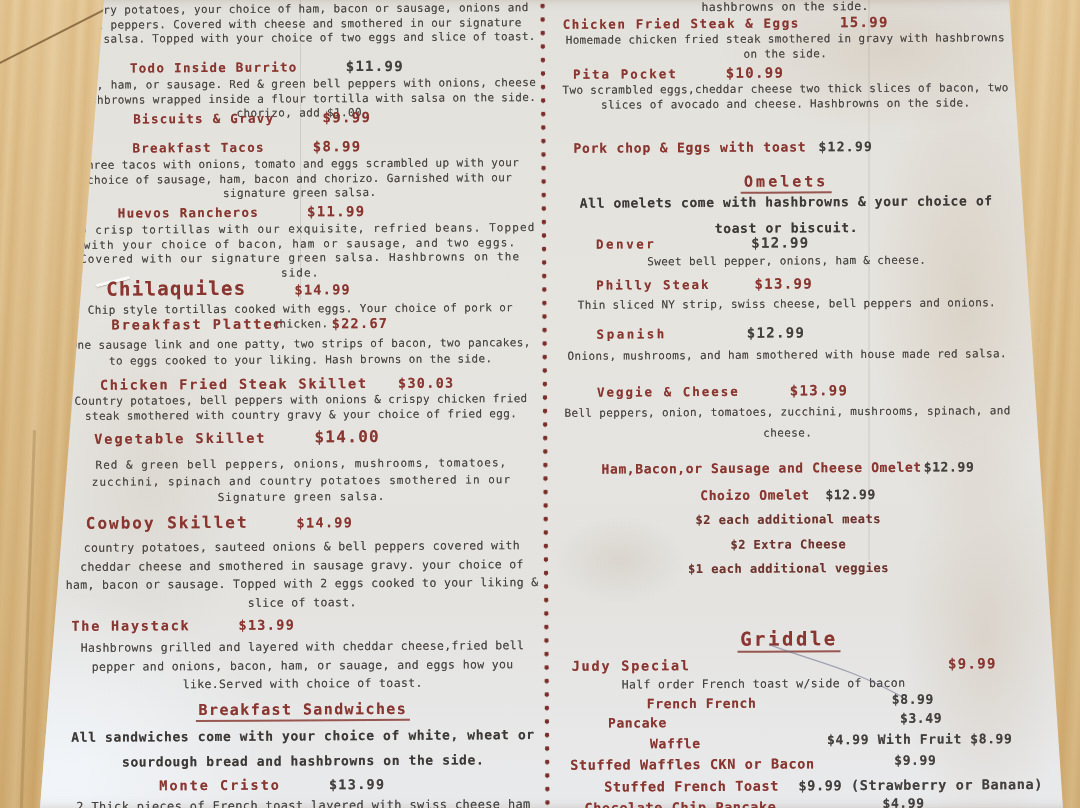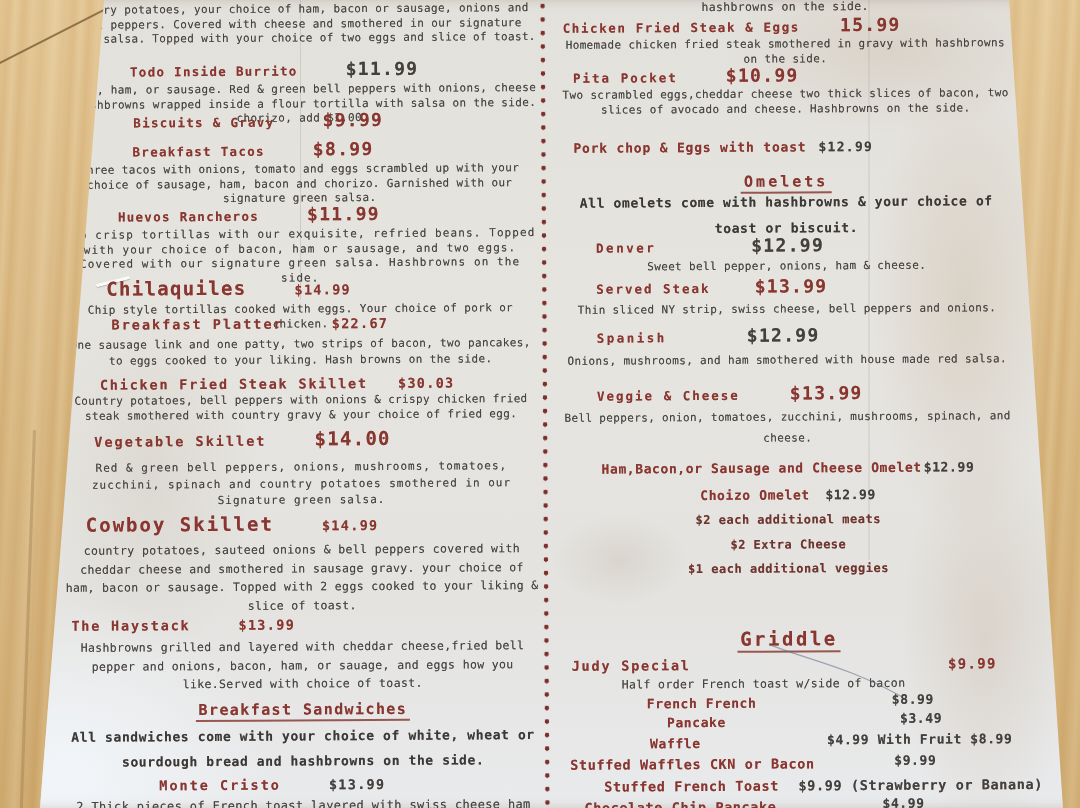--- a/index.html
+++ b/index.html
@@ -41,21 +41,21 @@
     data:"";
   }
 
   .col{position:absolute;top:0;height:808px;}
   .col-left{left:62px;width:478px;}
   .col-right{left:560px;width:455px;}
 
   .b{position:absolute;left:0;width:100%;}
   .hd{display:flex;align-items:baseline;white-space:nowrap;}
   .nm{font-weight:bold;color:#8a3630;font-size:12.5px;letter-spacing:1.3px;text-shadow:0 0 .5px rgba(138,54,48,.55);}
-  .pr{font-weight:bold;color:#8a3630;font-size:18px;letter-spacing:1.3px;margin-left:48px;text-shadow:0 0 .5px rgba(138,54,48,.55);}
+  .pr{font-weight:bold;color:#8a3630;font-size:14px;letter-spacing:1.3px;margin-left:48px;text-shadow:0 0 .5px rgba(138,54,48,.55);}
   .dk{color:#44403d;text-shadow:0 0 .5px rgba(62,56,52,.55);}
   .ds{text-align:center;color:#474340;font-size:11px;letter-spacing:.35px;line-height:14.6px;text-shadow:0 0 .5px rgba(62,56,52,.5);}
   .fr{text-align:center;color:#474340;font-size:11px;letter-spacing:.35px;line-height:14.6px;text-shadow:0 0 .5px rgba(62,56,52,.5);}
   .sec{text-align:center;}
   .sec .t{display:inline-block;font-weight:bold;color:#8a3630;border-bottom:2px solid rgba(133,50,44,.8);padding:0 3px 1px;text-shadow:0 0 .5px rgba(138,54,48,.5);}
   .nt{text-align:center;font-weight:bold;color:#3c3835;font-size:13px;letter-spacing:.6px;line-height:25px;text-shadow:0 0 .5px rgba(60,56,53,.5);}
   .mline{text-align:center;white-space:nowrap;}
   .mline .nm{font-size:13px;letter-spacing:.6px;}
   .mline .pr{margin-left:6px;font-size:13px;letter-spacing:.6px;}
   .rnote{text-align:center;font-weight:bold;color:#6e342d;font-size:12px;letter-spacing:.5px;text-shadow:0 0 .5px rgba(110,52,45,.5);}
@@ -135,28 +135,28 @@
         <div class="hd" style="padding-left:38px">
           <span class="nm" style="font-size:13.5px;letter-spacing:1.8px">Chicken Fried Steak Skillet</span>
           <span class="pr" style="font-size:13.5px;margin-left:30px">$30.03</span>
         </div>
         <div class="ds" style="margin-top:2px">Country potatoes, bell peppers with onions &amp; crispy chicken fried steak smothered with country gravy &amp; your choice of fried egg.</div>
       </div>
 
       <div class="b" style="top:426px">
         <div class="hd" style="padding-left:32px">
           <span class="nm" style="font-size:13.5px;letter-spacing:2px">Vegetable Skillet</span>
-          <span class="pr" style="font-size:19px">$14.00</span>
+          <span class="pr" style="font-size:16px">$14.00</span>
         </div>
         <div class="ds" style="margin-top:10px;line-height:16.5px;letter-spacing:1px">Red &amp; green bell peppers, onions, mushrooms, tomatoes, zucchini, spinach and country potatoes smothered in our Signature green salsa.</div>
       </div>
 
       <div class="b" style="top:511px">
         <div class="hd" style="padding-left:23px">
-          <span class="nm" style="font-size:19px;letter-spacing:2px">Cowboy Skillet</span>
+          <span class="nm" style="font-size:16px;letter-spacing:2px">Cowboy Skillet</span>
           <span class="pr" style="font-size:13.5px">$14.99</span>
         </div>
         <div class="ds" style="margin-top:6px;line-height:18.5px;font-size:11.5px">country potatoes, sauteed onions &amp; bell peppers covered with cheddar cheese and smothered in sausage gravy. your choice of ham, bacon or sausage. Topped with 2 eggs cooked to your liking &amp; slice of toast.</div>
       </div>
 
       <div class="b" style="top:615px">
         <div class="hd" style="padding-left:8px">
           <span class="nm" style="font-size:13.5px;letter-spacing:1.8px">The Haystack</span>
           <span class="pr" style="font-size:13.5px">$13.99</span>
         </div>
@@ -213,21 +213,21 @@
       <div class="b" style="top:236px">
         <div class="hd" style="padding-left:37px">
           <span class="nm" style="letter-spacing:2.5px">Denver</span>
           <span class="pr dk" style="margin-left:95px">$12.99</span>
         </div>
         <div class="ds" style="margin-top:4px">Sweet bell pepper, onions, ham &amp; cheese.</div>
       </div>
 
       <div class="b" style="top:277px">
         <div class="hd" style="padding-left:37px">
-          <span class="nm" style="letter-spacing:2px">Served Steak</span>
+          <span class="nm" style="letter-spacing:2px">Philly Steak</span>
           <span class="pr" style="margin-left:44px">$13.99</span>
         </div>
         <div class="ds" style="margin-top:2px;line-height:21px">Thin sliced NY strip, swiss cheese, bell peppers and onions.</div>
       </div>
 
       <div class="b" style="top:326px">
         <div class="hd" style="padding-left:37px">
           <span class="nm" style="letter-spacing:2.5px">Spanish</span>
           <span class="pr dk" style="margin-left:80px">$12.99</span>
         </div>
@@ -266,21 +266,21 @@
         </div>
         <div class="ds" style="margin-top:4px;text-align:left;padding-left:60px;font-size:11.5px">Half order French toast w/side of bacon</div>
       </div>
 
       <div class="b grow" style="top:694px">
         <span class="nm" style="margin-left:85px">French French</span>
         <span class="pr dk" style="left:330px">$8.99</span>
       </div>
 
       <div class="b grow" style="top:713px">
-        <span class="nm" style="margin-left:105px">Pancake</span>
+        <span class="nm" style="margin-left:46px">Pancake</span>
         <span class="pr dk" style="left:338px">$3.49</span>
       </div>
 
       <div class="b grow" style="top:734px">
         <span class="nm" style="margin-left:88px">Waffle</span>
         <span class="pr dk" style="left:265px">$4.99 With Fruit $8.99</span>
       </div>
 
       <div class="b grow" style="top:755px">
         <span class="nm" style="margin-left:8px;font-size:13.5px">Stuffed Waffles CKN or Bacon</span>

